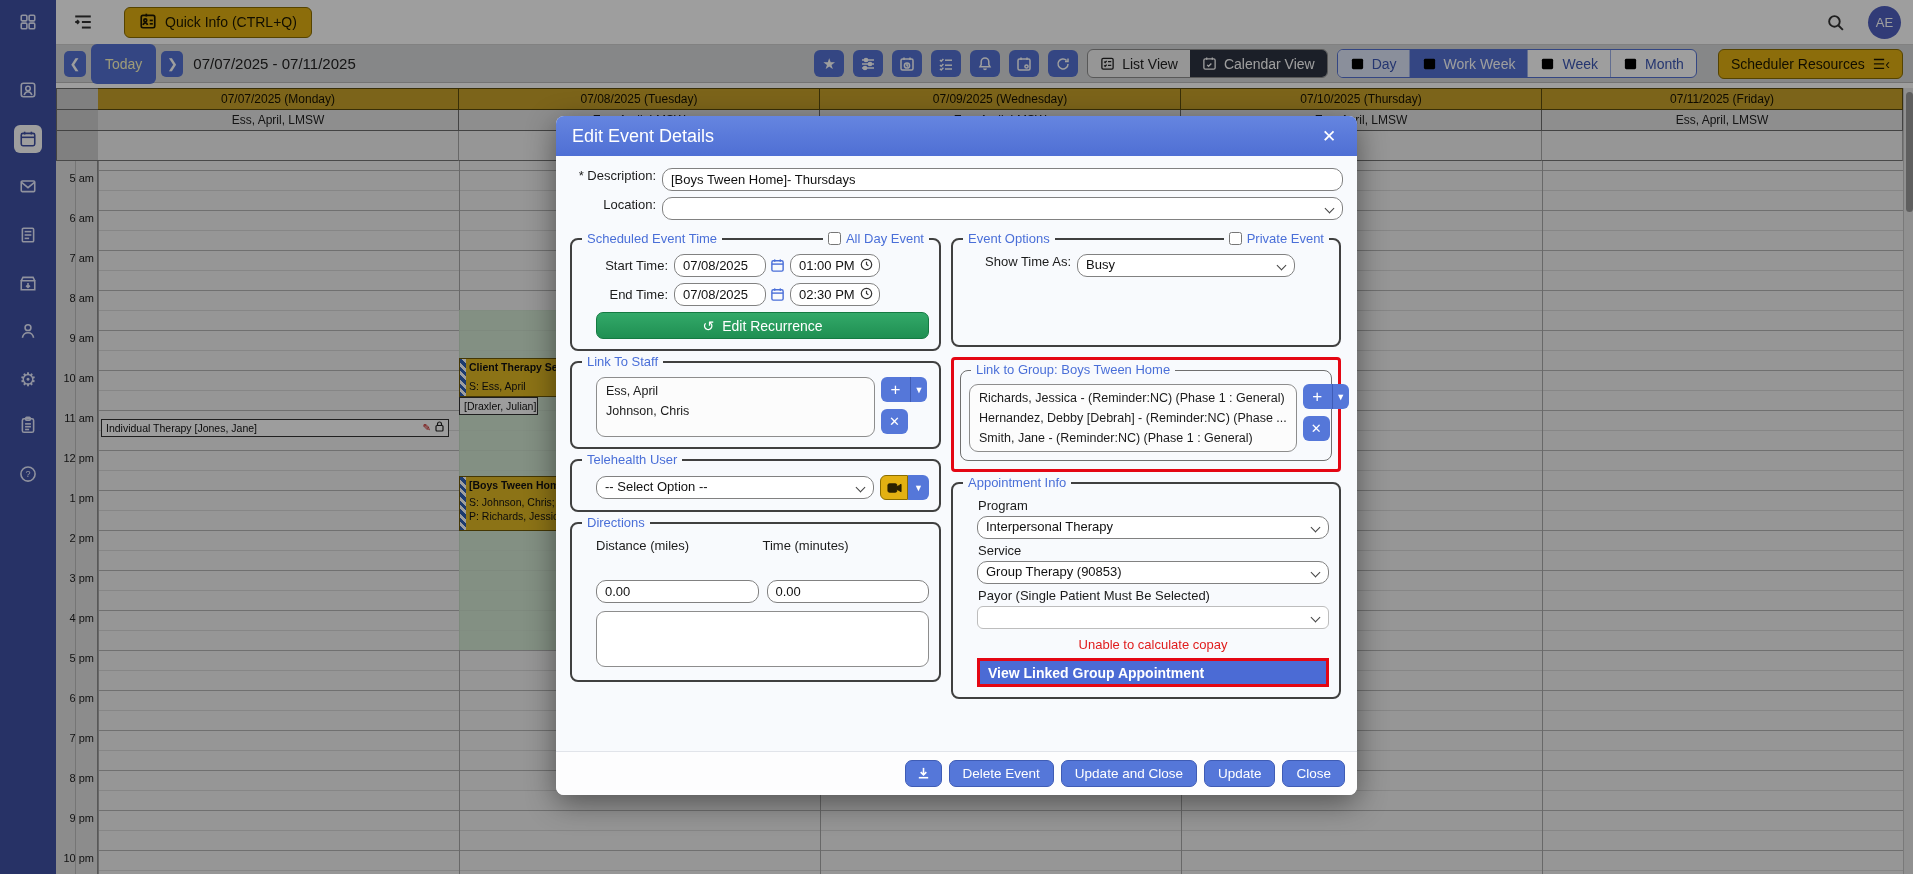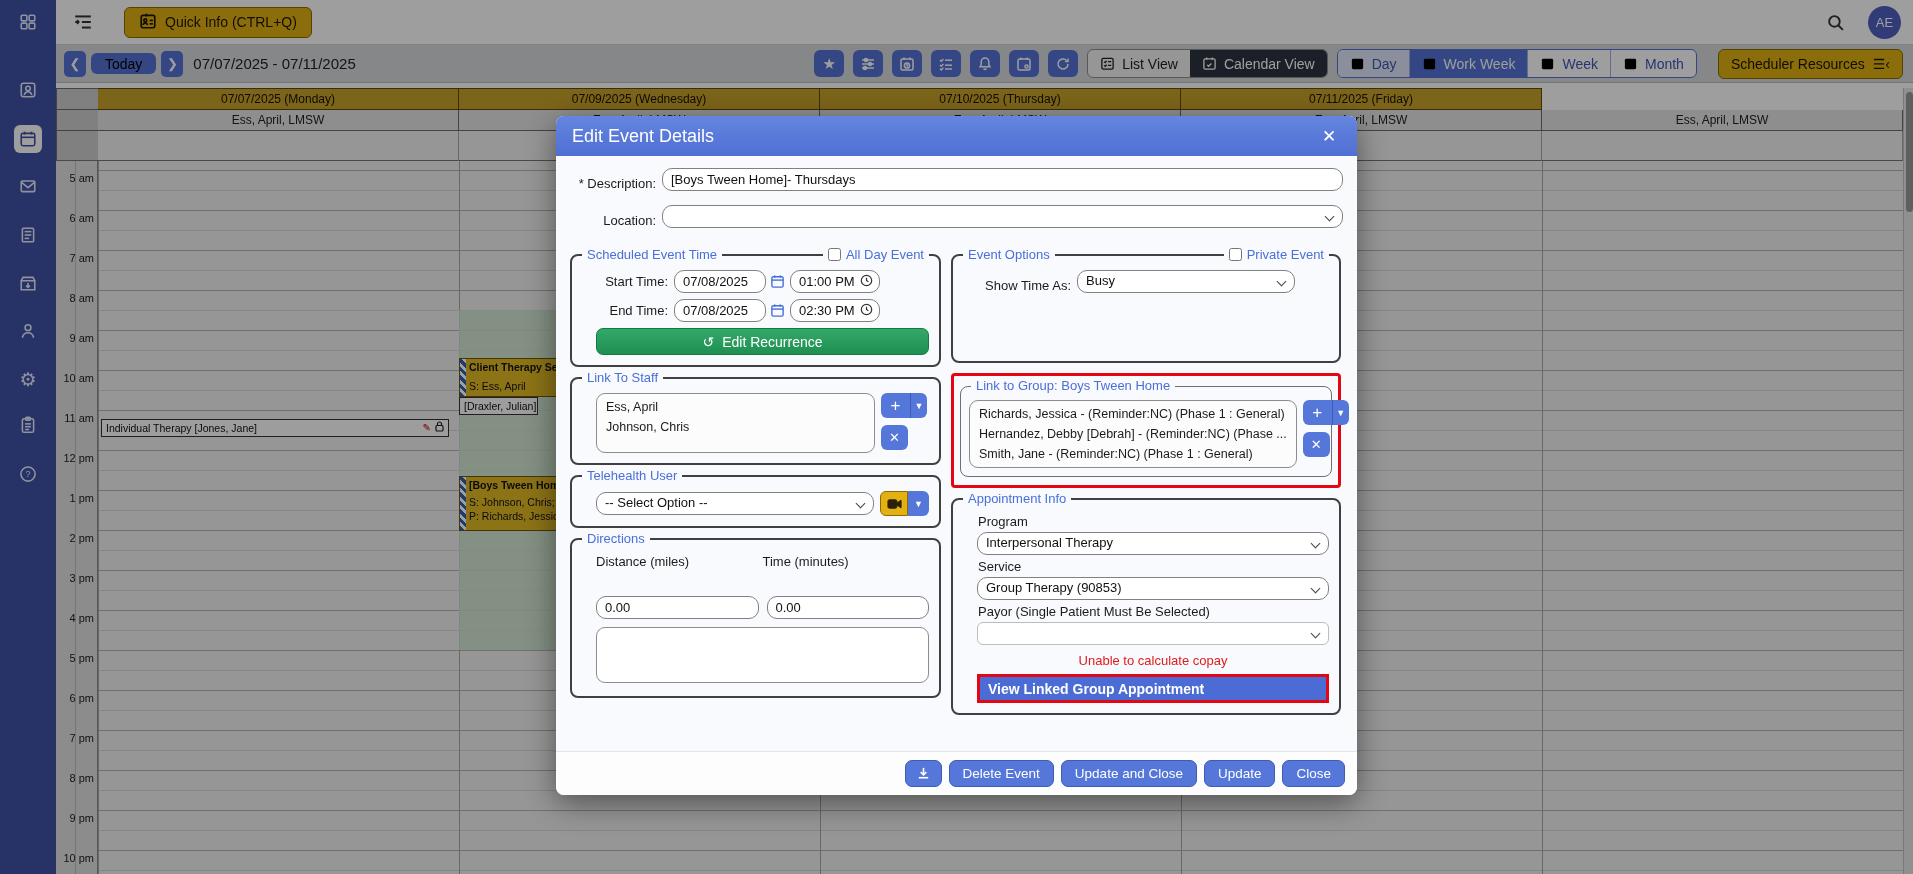--- a/index.html
+++ b/index.html
@@ -28,21 +28,21 @@
   #search-btn { margin-left:auto; width:30px; height:30px; display:flex; align-items:center; justify-content:center; }
   #search-btn svg { stroke:#333; fill:none; stroke-width:1.8; }
   #avatar { margin:0 12px 0 18px; width:33px; height:33px; border-radius:50%; background:#5060c0;
     color:#fff; font-size:13px; display:flex; align-items:center; justify-content:center; }
 
   
   #toolbar { left:56px; top:45px; width:1857px; height:38px; background:#d9dadb;
     display:flex; align-items:center; border-bottom:1px solid #bcbcbc; }
   .nav-arrow { width:22px; height:26px; background:#5472d3; color:#fff; border-radius:5px;
     display:flex; align-items:center; justify-content:center; font-size:13px; }
-  #today-btn { height:21px; background:#5472d3; color:#000000; border-radius:6px; padding:0 14px;
+  #today-btn { height:40px; background:#5472d3; color:#fef9c3; border-radius:6px; padding:0 14px;
     font-size:14px; display:flex; align-items:center; margin:0 5px; }
   #range { font-size:15px; color:#222; margin-left:10px; }
   .sq-btn { width:30px; height:27px; background:#5472d3; border-radius:6px; display:flex;
     align-items:center; justify-content:center; color:#fff; font-size:15px; }
   .sq-btn svg { stroke:#fff; fill:none; stroke-width:1.5; }
   .seg { height:29px; display:flex; align-items:center; border:1px solid #8f8f8f; border-radius:6px; overflow:hidden; background:#f2f2f2; }
   .seg > div { height:100%; display:flex; align-items:center; gap:7px; padding:0 12px; font-size:14px; color:#222; }
   .seg svg { stroke:currentColor; fill:none; stroke-width:1.4; }
   .seg .dark { background:#2c3342; color:#fff; }
   .seg2 { height:29px; display:flex; align-items:center; border:1px solid #5472d3; border-radius:6px; overflow:hidden; background:#fff; }
@@ -95,21 +95,21 @@
   
   #backdrop { left:0; top:0; width:1913px; height:874px; background:rgba(0,0,0,0.38); z-index:50; }
   #modal { left:556px; top:116px; width:801px; height:679px; background:#f8fafd; border-radius:8px;
     z-index:60; box-shadow:0 8px 30px rgba(0,0,0,.45); }
   #modal-head { height:40px; background:linear-gradient(#6585e0,#4f6fd4); border-radius:8px 8px 0 0;
     display:flex; align-items:center; padding:0 16px; }
   #modal-title { color:#fff; font-size:18px; }
   #modal-x { margin-left:auto; color:#fff; font-size:17px; width:24px; height:24px; display:flex; align-items:center; justify-content:center; }
   #modal-body { position:relative; padding:12px 14px 0 14px; font-size:13px; color:#1b1b1b; }
 
-  .frow { display:flex; align-items:flex-end; margin-bottom:14px; }
+  .frow { display:flex; align-items:flex-start; margin-bottom:6px; }
   .flabel { width:92px; text-align:right; padding-right:6px; white-space:nowrap; }
   .inp { border:1px solid #818181; border-radius:10px; height:23px; background:#fff; padding:0 8px;
     font-size:13px; font-family:"Liberation Sans",sans-serif; color:#111; }
   .grow { flex:1; }
   .sel { position:relative; border:1px solid #818181; border-radius:10px; height:23px; background:#fff;
     padding:2px 22px 0 8px; font-size:13px; color:#111; white-space:nowrap; overflow:hidden; }
   .sel::after { content:""; position:absolute; right:9px; top:7px; width:6px; height:6px;
     border-right:1.7px solid #444; border-bottom:1.7px solid #444; transform:rotate(45deg); }
   .cols { display:flex; gap:10px; align-items:flex-start; }
   .colL { width:371px; } .colR { width:390px; }
@@ -407,20 +407,21 @@
       <div id="sched-res">
         <span>Scheduler Resources</span>
         <span>☰‹</span>
       </div>
     </div>
   </div>
 
   <div id="cal-head" class="abs">
     <div class="corner"></div>
     <div class="date-cell">07/07/2025 (Monday)</div>
+    <div class="date-cell">07/08/2025 (Tuesday)</div>
     <div class="date-cell">07/09/2025 (Wednesday)</div>
     <div class="date-cell">07/10/2025 (Thursday)</div>
     <div class="date-cell">07/11/2025 (Friday)</div>
   </div>
   <div id="staff-row" class="abs">
     <div class="corner" style="height:21px; border-top:none;"></div>
     <div class="staff-cell">Ess, April, LMSW</div>
     <div class="staff-cell">Ess, April, LMSW</div>
     <div class="staff-cell">Ess, April, LMSW</div>
     <div class="staff-cell">Ess, April, LMSW</div>

